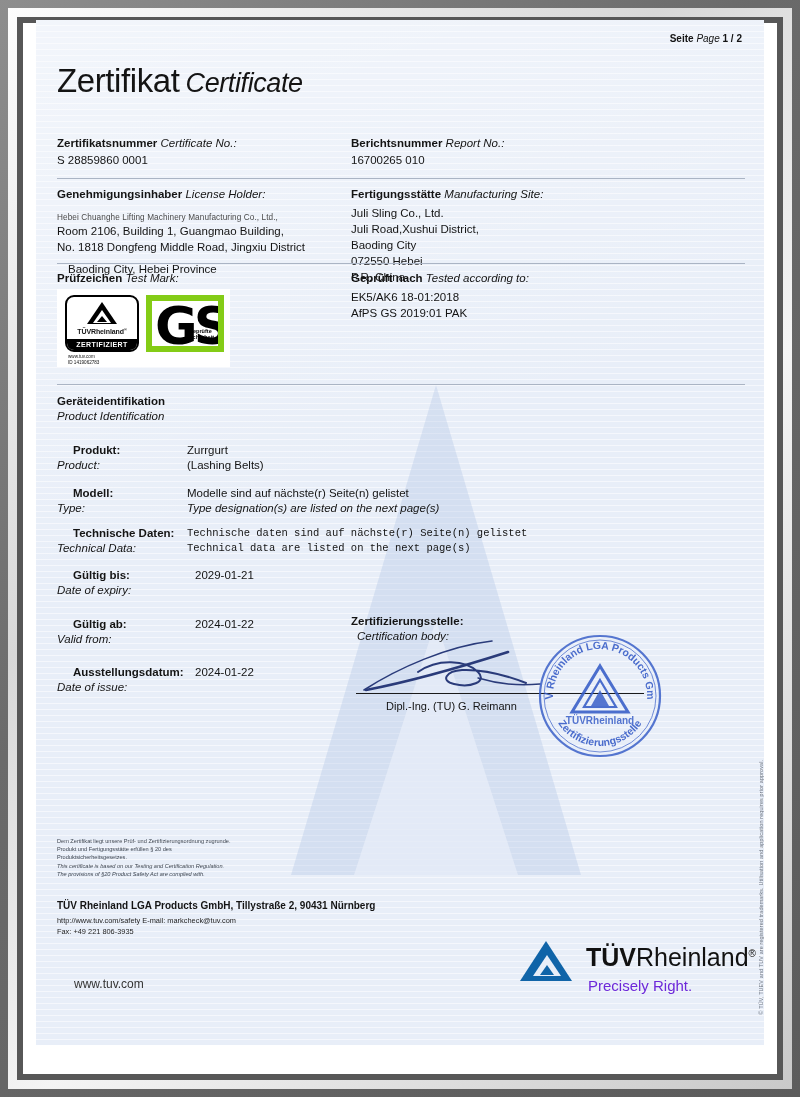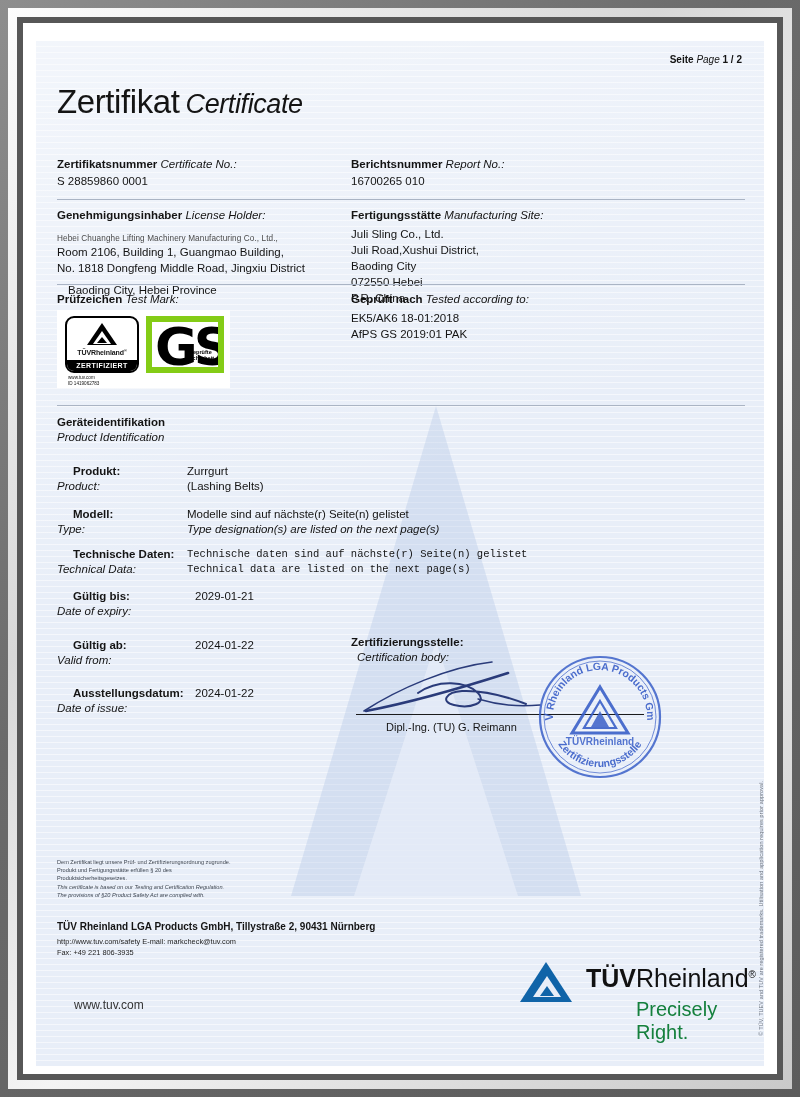--- a/index.html
+++ b/index.html
@@ -35,21 +35,21 @@
   .mat {
     position: absolute;
     left: 23px; top: 23px; right: 23px; bottom: 23px;
     background: #ffffff;
   }
 
   
   .page {
     position: absolute;
     left: 36px;
-    top: 41px;
+    top: 20px;
     width: 728px;
     height: 1025px;
     background: #e8eef8;
     overflow: hidden;
   }
   
   .page::before {
     content: "";
     position: absolute; inset: 0;
     background: repeating-linear-gradient(
@@ -367,23 +367,22 @@
     left: 66px; top: 8px;
     font-size: 25px;
     white-space: nowrap;
     color: #111;
   }
   .brand .bname b { font-weight: 700; }
   .brand .bname sup { font-size: 10px; vertical-align: super; }
   .brand .bslogan {
     position: absolute;
     left: 68px; top: 42px;
-    font-size: 20px;
-    color: #15803d;
-    margin-left: 48px;
+    font-size: 15px;
+    color: #6d28d9;
   }
 </style>
 </head>
 <body>
 
 <div class="frame-outer">
   <div class="frame-bevel"></div>
   <div class="frame-inner"></div>
   <div class="mat"></div>
 

